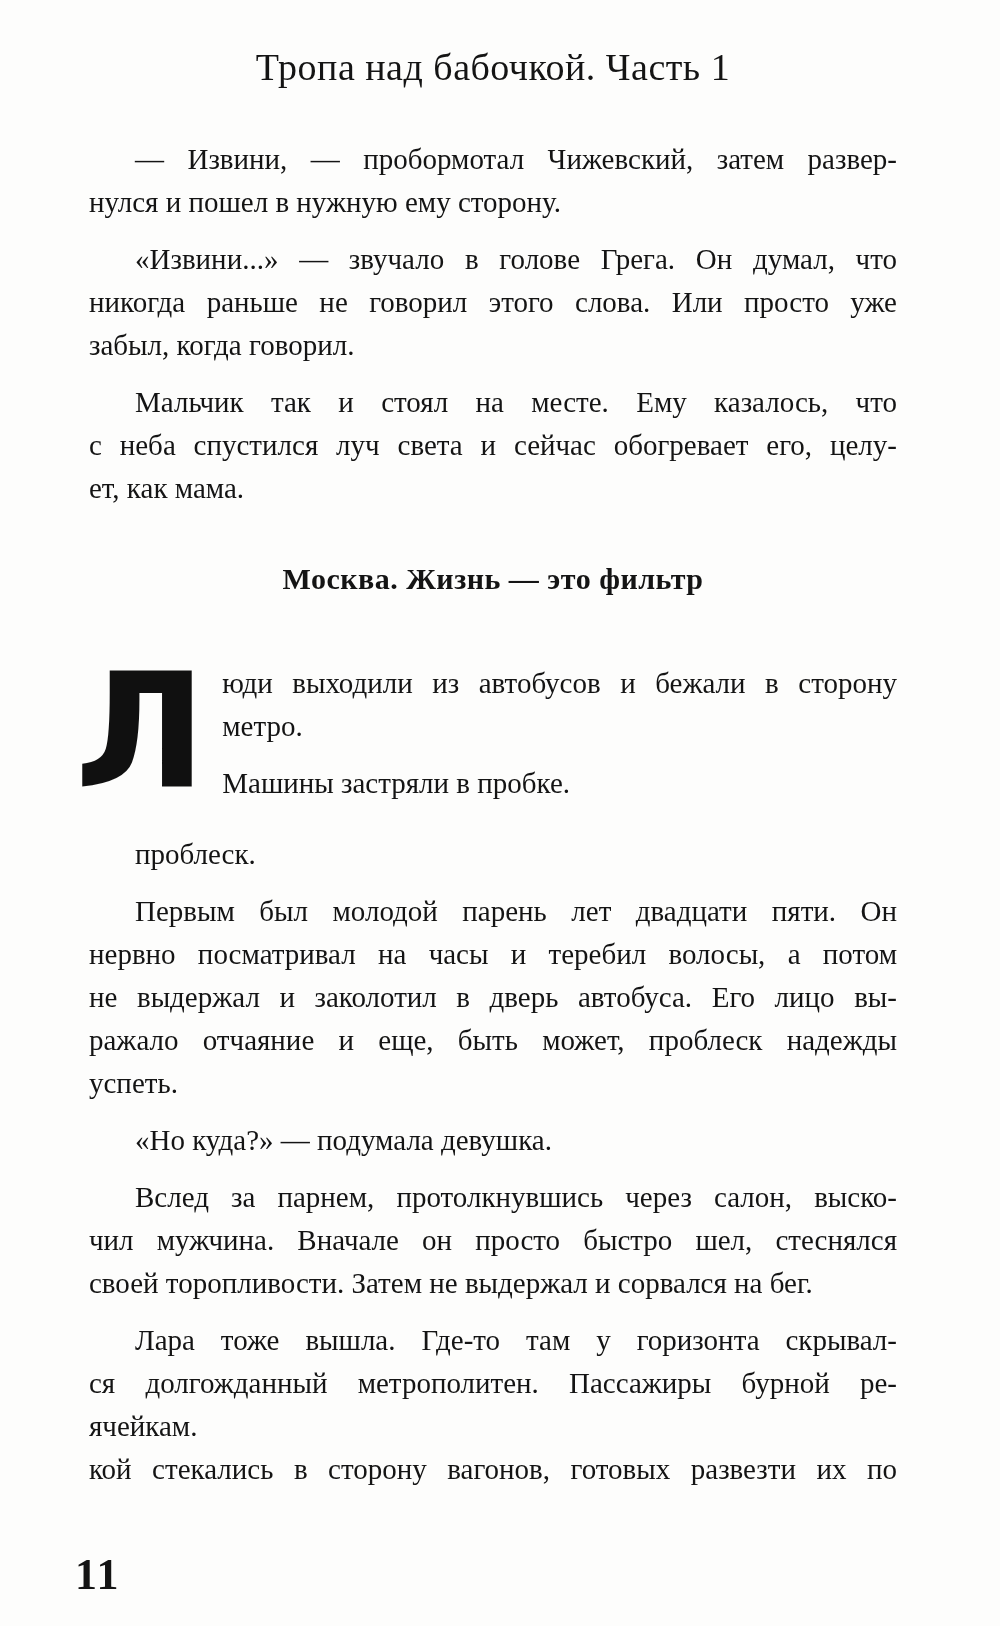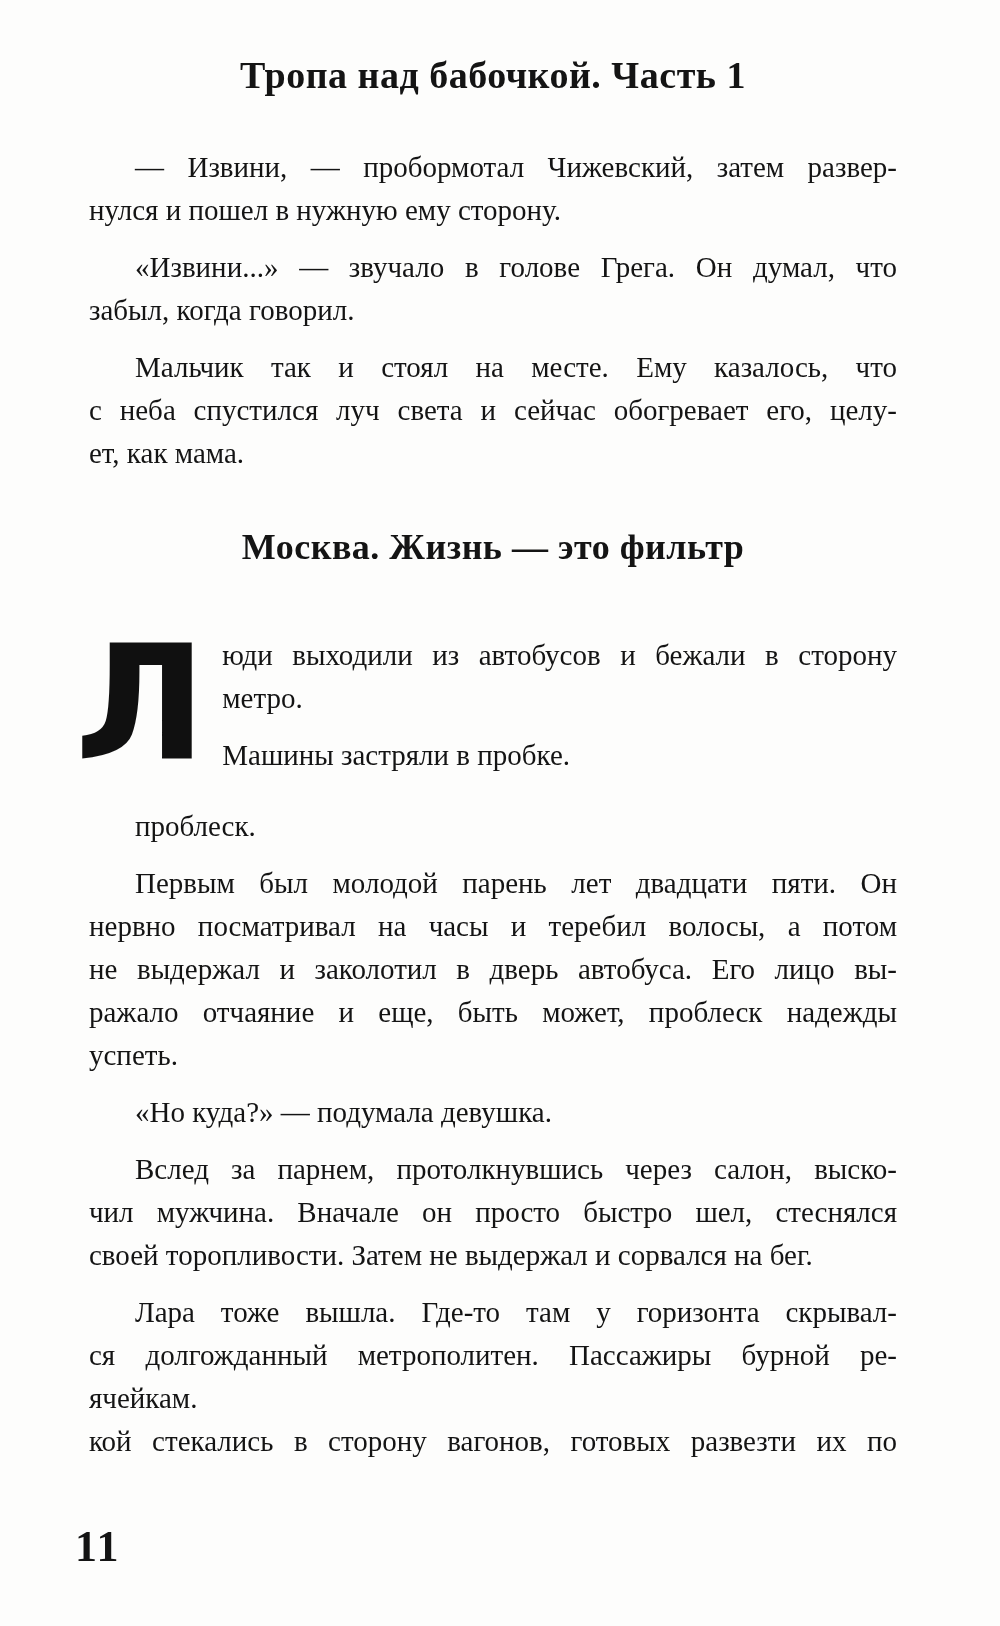--- a/index.html
+++ b/index.html
@@ -15,24 +15,24 @@
     overflow: hidden;
   }
   .book-page {
     box-sizing: border-box;
     width: 1000px;
     height: 1626px;
     padding: 38px 89px 0 75px;
   }
   .chapter-title {
     font-size: 38px;
-    font-weight: bold;
+    font-weight: normal;
     text-align: center;
     line-height: 1.15;
-    margin: 16px;
+    margin: 8px;
     letter-spacing: 0.5px;
   }
   .body-text {
     margin-top: 48px;
   }
   .para { margin: 14px; }
   .line {
     font-size: 29px;
     line-height: 43px;
     text-align: justify;
@@ -41,21 +41,21 @@
   .line.last {
     text-align-last: left;
   }
   .para > .line:first-child {
     text-indent: 46px;
   }
   .para.no-indent > .line:first-child {
     text-indent: 0;
   }
   .section-title {
-    font-size: 36px;
+    font-size: 30px;
     font-weight: bold;
     text-align: center;
     line-height: 1.15;
     margin: 52px 0 66px 0;
     letter-spacing: 0.5px;
   }
   .dropcap-block {
     overflow: visible;
   }
   .drop-cap {
@@ -89,20 +89,21 @@
   <h1 class="chapter-title">Тропа над бабочкой. Часть 1</h1>
 
   <div class="body-text">
 
     <div class="para">
         <div class="line">— Извини, — пробормотал Чижевский, затем развер-</div>
         <div class="line last">нулся и пошел в нужную ему сторону.</div>
       </div>
     <div class="para">
         <div class="line">«Извини...» — звучало в голове Грега. Он думал, что</div>
+        <div class="line">никогда раньше не говорил этого слова. Или просто уже</div>
         <div class="line last">забыл, когда говорил.</div>
       </div>
     <div class="para">
         <div class="line">Мальчик так и стоял на месте. Ему казалось, что</div>
         <div class="line">с неба спустился луч света и сейчас обогревает его, целу-</div>
         <div class="line last">ет, как мама.</div>
       </div>
 
     <h2 class="section-title">Москва. Жизнь — это фильтр</h2>
 

